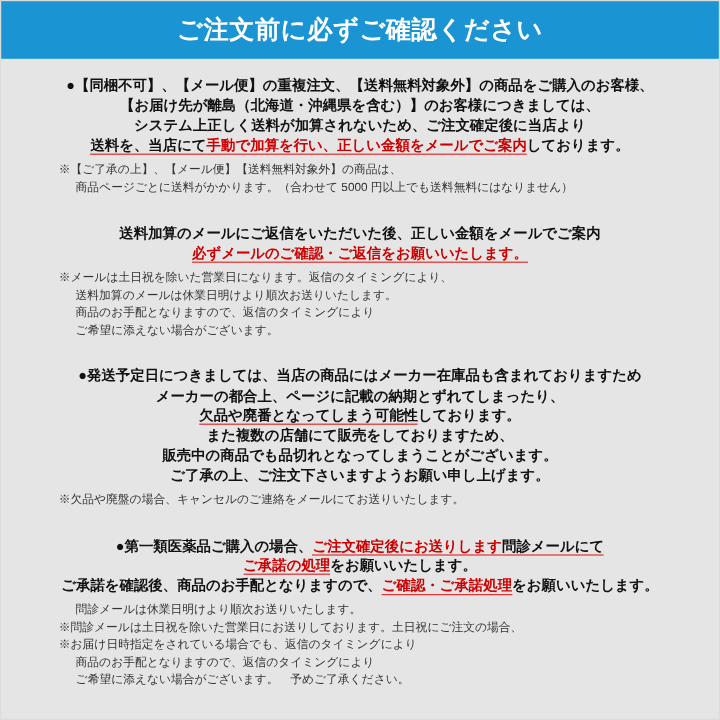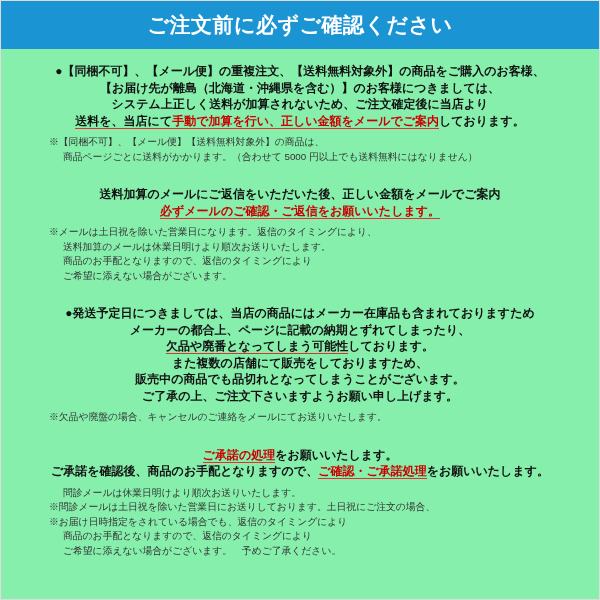--- a/index.html
+++ b/index.html
@@ -13,21 +13,21 @@
     font-family: "Liberation Sans", sans-serif;
     color: #111111;
     overflow: hidden;
   }
   .page {
     position: relative;
     width: 600px;
     height: 600px;
     box-sizing: border-box;
     border: 1px solid #dcdcdc;
-    background: #86efac;
+    background: #e5e5e5;
   }
   .header {
     height: 48px;
     background: #1a94d2;
     color: #ffffff;
     display: flex;
     align-items: center;
     justify-content: center;
   }
   .header-title {
@@ -86,21 +86,21 @@
   </div>
 
   <div class="body">
     <div id="sections-root">
         <div class="block">
           <div class="line bold"><span>●【同梱不可】、【メール便】の重複注文、【送料無料対象外】の商品をご購入のお客様、</span></div>
           <div class="line bold"><span>【お届け先が離島（北海道・沖縄県を含む）】のお客様につきましては、</span></div>
           <div class="line bold"><span>システム上正しく送料が加算されないため、ご注文確定後に当店より</span></div>
           <div class="line bold"><span class="u-red">送料を、当店にて</span><span class="c-red-u">手動で加算を行い、正しい金額をメールでご案内</span><span>しております。</span></div>
           <div class="spacer-sm"></div>
-          <div class="note indent1">※【同梱不可】、【メール便】【送料無料対象外】の商品は、</div>
+          <div class="note indent1">※【ご了承の上】、【メール便】【送料無料対象外】の商品は、</div>
           <div class="note indent2">商品ページごとに送料がかかります。（合わせて 5000 円以上でも送料無料にはなりません）</div>
           <div class="spacer-md"></div>
         </div>
         <div class="block">
           <div class="line bold"><span>送料加算のメールにご返信をいただいた後、正しい金額をメールでご案内</span></div>
           <div class="line bold"><span class="c-red-u">必ずメールのご確認・ご返信をお願いいたします。</span></div>
           <div class="spacer-sm"></div>
           <div class="note indent1">※メールは土日祝を除いた営業日になります。返信のタイミングにより、</div>
           <div class="note indent2">送料加算のメールは休業日明けより順次お送りいたします。</div>
           <div class="note indent2">商品のお手配となりますので、返信のタイミングにより</div>
@@ -112,20 +112,21 @@
           <div class="line bold"><span>メーカーの都合上、ページに記載の納期とずれてしまったり、</span></div>
           <div class="line bold"><span class="u-red">欠品や廃番となってしまう可能性</span><span>しております。</span></div>
           <div class="line bold"><span>また複数の店舗にて販売をしておりますため、</span></div>
           <div class="line bold"><span>販売中の商品でも品切れとなってしまうことがございます。</span></div>
           <div class="line bold"><span>ご了承の上、ご注文下さいますようお願い申し上げます。</span></div>
           <div class="spacer-sm"></div>
           <div class="note indent1">※欠品や廃盤の場合、キャンセルのご連絡をメールにてお送りいたします。</div>
           <div class="spacer-md"></div>
         </div>
         <div class="block">
+          <div class="line bold"><span>●第一類医薬品ご購入の場合、</span><span class="c-red-u">ご注文確定後にお送りします</span><span class="u-red">問診メールにて</span></div>
           <div class="line bold"><span class="c-red-u">ご承諾の処理</span><span>をお願いいたします。</span></div>
           <div class="line bold"><span>ご承諾を確認後、商品のお手配となりますので、</span><span class="c-red-u">ご確認・ご承諾処理</span><span>をお願いいたします。</span></div>
           <div class="spacer-sm"></div>
           <div class="note indent2">問診メールは休業日明けより順次お送りいたします。</div>
           <div class="note indent1">※問診メールは土日祝を除いた営業日にお送りしております。土日祝にご注文の場合、</div>
           <div class="note indent1">※お届け日時指定をされている場合でも、返信のタイミングにより</div>
           <div class="note indent2">商品のお手配となりますので、返信のタイミングにより</div>
           <div class="note indent2">ご希望に添えない場合がございます。　予めご了承ください。</div>
           <div class="spacer-md"></div>
         </div>

